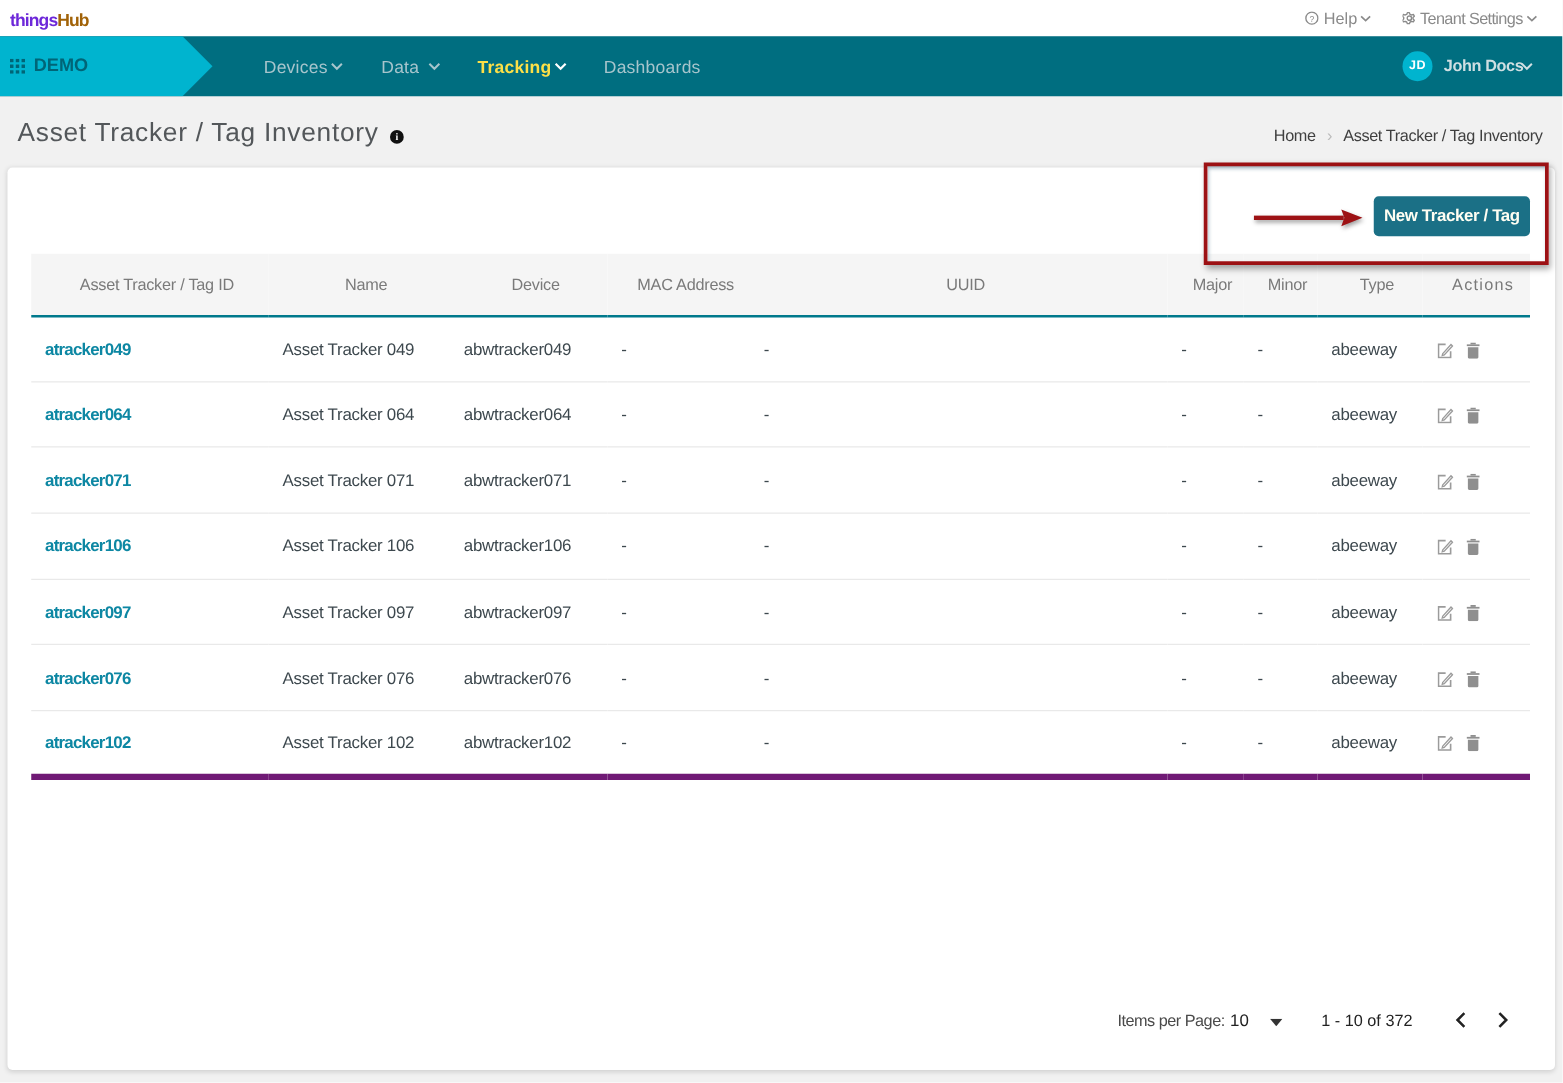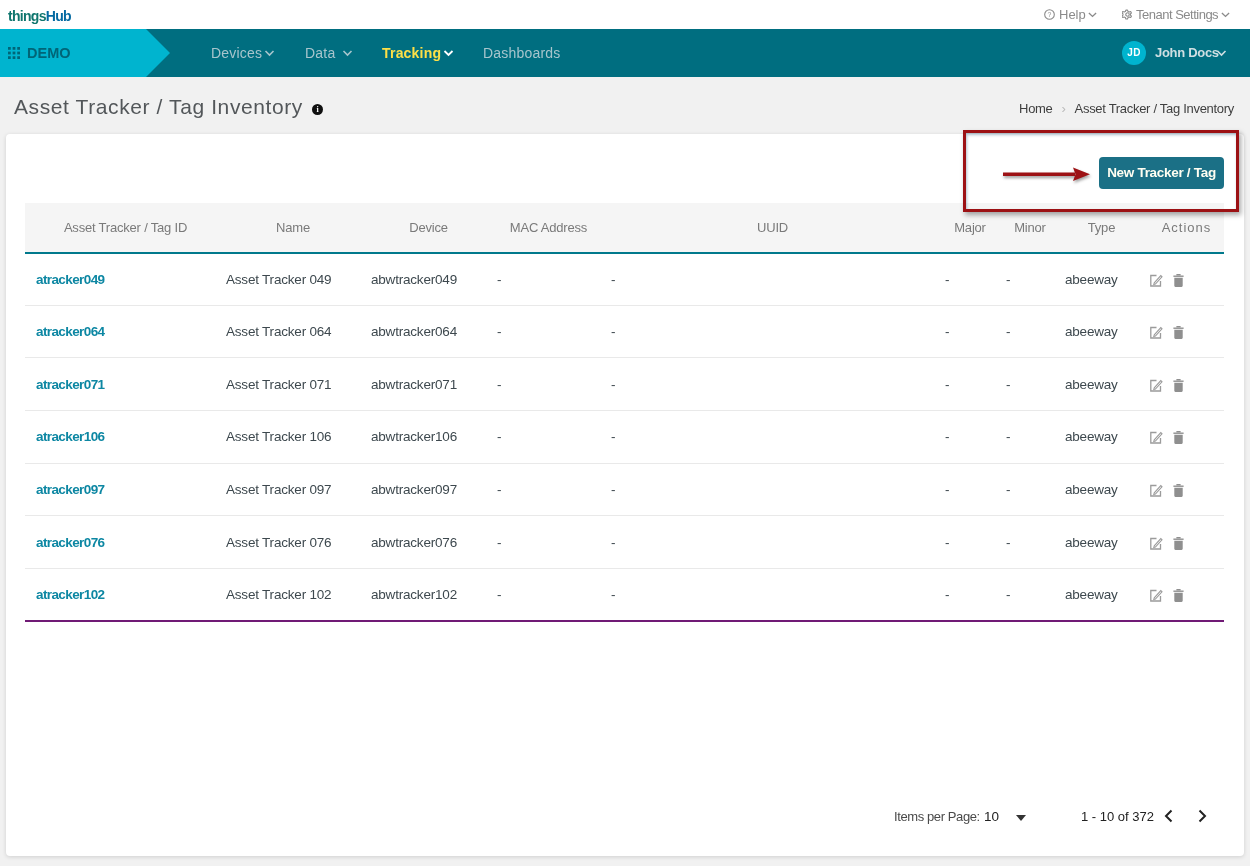--- a/index.html
+++ b/index.html
@@ -3,22 +3,22 @@
 <meta charset="utf-8">
 <style>
   * { margin:0; padding:0; box-sizing:border-box; }
   html,body { width:1250px; height:866px; overflow:hidden; }
   body { font-family:"Liberation Sans", sans-serif; background:#f1f1f1; }
   #stage { position:relative; width:1250px; height:866px; }
 
   
   .topbar { position:absolute; left:0; top:0; width:1250px; height:29px; background:#ffffff; }
   .logo { position:absolute; left:8px; top:8px; font-size:14px; font-weight:bold; letter-spacing:-0.7px; }
-  .logo .t1 { color:#0f766e;margin-top:25px; }
-  .logo .t2 { color:#0369a1; }
+  .logo .t1 { color:#6d28d9;margin-top:25px; }
+  .logo .t2 { color:#a16207; }
   .topmenu { position:absolute; left:0; top:0; width:1250px; height:29px; color:#8a8a8a; font-size:13px;text-decoration:underline; }
   .topmenu .it { position:absolute; top:7px; }
 
   
   .navbar { position:absolute; left:0; top:29px; width:1250px; height:48px; background:#006e80;padding-left:20px; }
   .demoband { position:absolute; left:0; top:0; width:171px; height:48px; }
   .demotext { position:absolute; left:27px; top:0; height:48px; line-height:48px; color:#006577; font-size:14.5px; font-weight:bold; letter-spacing:0px; }
   .gridicon { position:absolute; left:8px; top:18px; }
   .navlink { position:absolute; top:0; height:48px; line-height:48px; color:#a7c5cc; font-size:14px; letter-spacing:0.2px; }
   .navlink.active { color:#fde047; font-weight:bold; }
@@ -38,21 +38,21 @@
   .search .ph { position:absolute; left:13px; top:8px; font-size:14px; color:#a9b6c0; }
   .search svg { position:absolute; right:7px; top:8px; }
   .newbtn { position:absolute; left:1093px; top:23px; width:125px; height:32px; background:#1b7086; border-radius:4px; color:#fffef2; font-size:13.5px; font-weight:bold; text-align:center; line-height:32px; letter-spacing:-0.3px; }
 
   
   table { border-collapse:collapse; table-layout:fixed; }
   .tbl { position:absolute; left:19px; top:69px; width:1199px; }
   .tbl th { background:#f5f5f5; height:49.5px; font-size:13px; font-weight:normal; color:#7a7a7a; text-align:center; padding:0 0 0 11px; border-bottom:2px solid #00798c; letter-spacing:-0.2px; }
   .tbl td { height:52.7px; font-size:13.5px; letter-spacing:-0.2px; color:#3d484e; padding:0 0 0 11px; border-bottom:1px solid #e9e9e9; vertical-align:middle; }
   .tbl td.id { color:#0d87a3; font-weight:bold; letter-spacing:-0.6px; }
-  .tbl tr:last-child td { border-bottom:2px solid #701a75; }
+  .tbl tr:last-child td { border-bottom:5px solid #701a75; }
 
   
   .pag { position:absolute; top:675px; height:20px; font-size:13.5px; color:#4a4a4a; }
 
   
   .annbox { position:absolute; left:963px; top:130px; width:276px; height:82px; border:3.5px solid #9c1114; box-shadow:2px 3px 5px rgba(0,0,0,0.35), inset 1px 2px 3px rgba(110,140,160,0.55); }
   .arrow { position:absolute; left:1001px; top:165px; }
 </style>
 </head>
 <body>
@@ -280,21 +280,21 @@
               </svg></td>
           </tr>
       </tbody>
     </table>
 
     <div class="pag" style="left:888px; color:#4a4a4a; font-size:13px; letter-spacing:-0.4px;">Items per Page:</div>
     <div class="pag" style="left:978px; color:#222; font-size:13.5px;">10</div>
     <svg class="pag" style="left:1010px; top:681px; height:6px;" width="10" height="6" viewBox="0 0 10 6">
         <polygon points="0,0 10,0 5,6" fill="#333"></polygon>
       </svg>
-    <div class="pag" style="left:1051px; color:#222; font-size:13px;margin-left:24px;">1 - 10 of 372</div>
+    <div class="pag" style="left:1051px; color:#222; font-size:13px;">1 - 10 of 372</div>
     <svg class="pag" style="left:1156px; top:674px; height:16px;" width="14" height="16" viewBox="0 0 14 16">
         <path d="M9.5 2.5 L4 8 L9.5 13.5" fill="none" stroke="#222" stroke-width="2"></path>
       </svg>
     <svg class="pag" style="left:1189px; top:674px; height:16px;" width="14" height="16" viewBox="0 0 14 16">
         <path d="M4.5 2.5 L10 8 L4.5 13.5" fill="none" stroke="#222" stroke-width="2"></path>
       </svg>
   </div>
 
   <div class="annbox"></div>
   <svg class="arrow" style="left:1003px; filter:drop-shadow(1px 2px 1.5px rgba(0,0,0,0.38));" width="92" height="22" viewBox="0 0 92 22">

